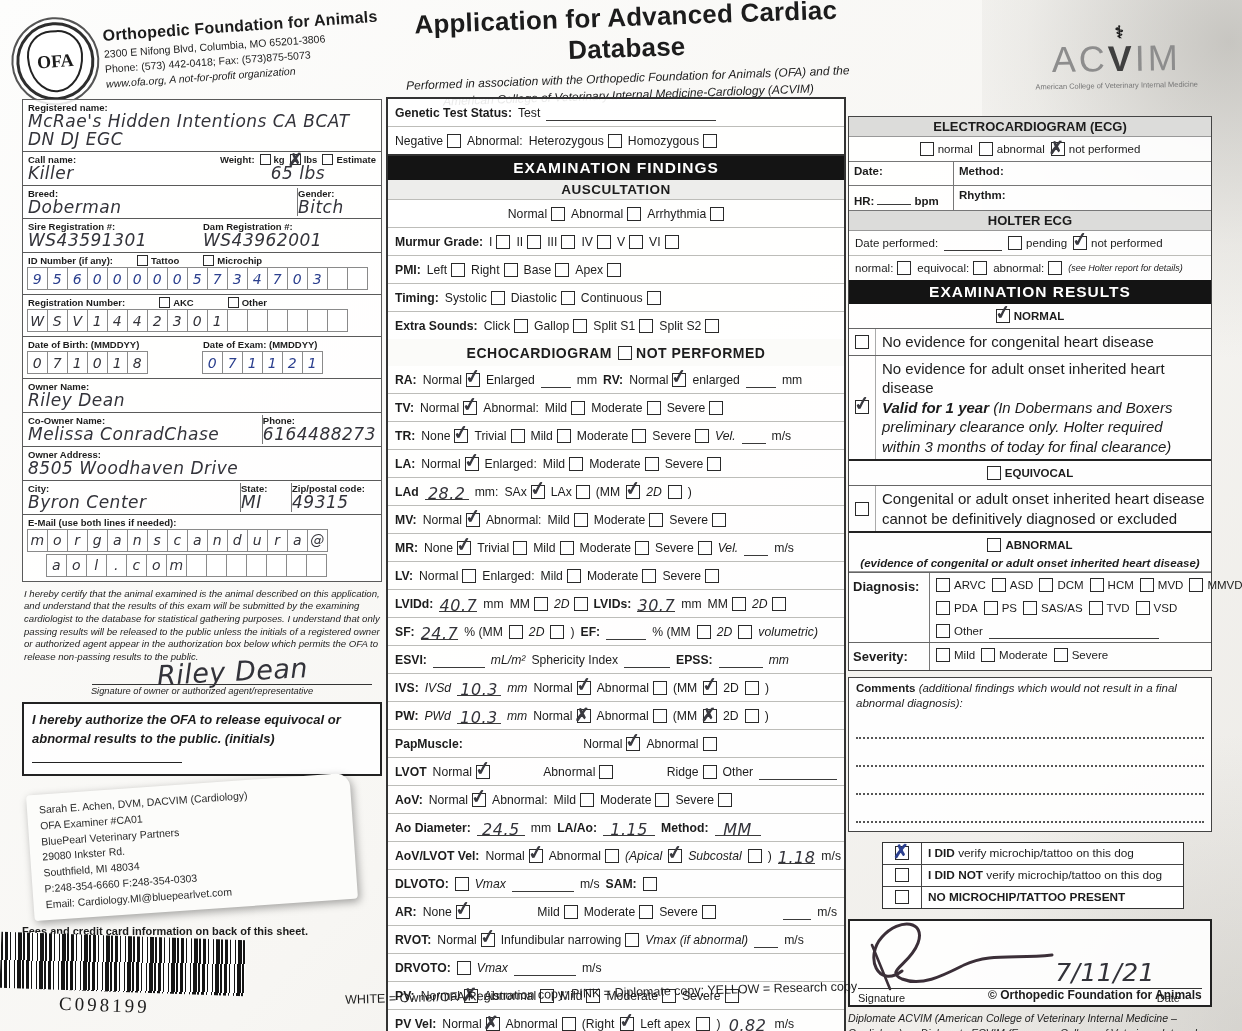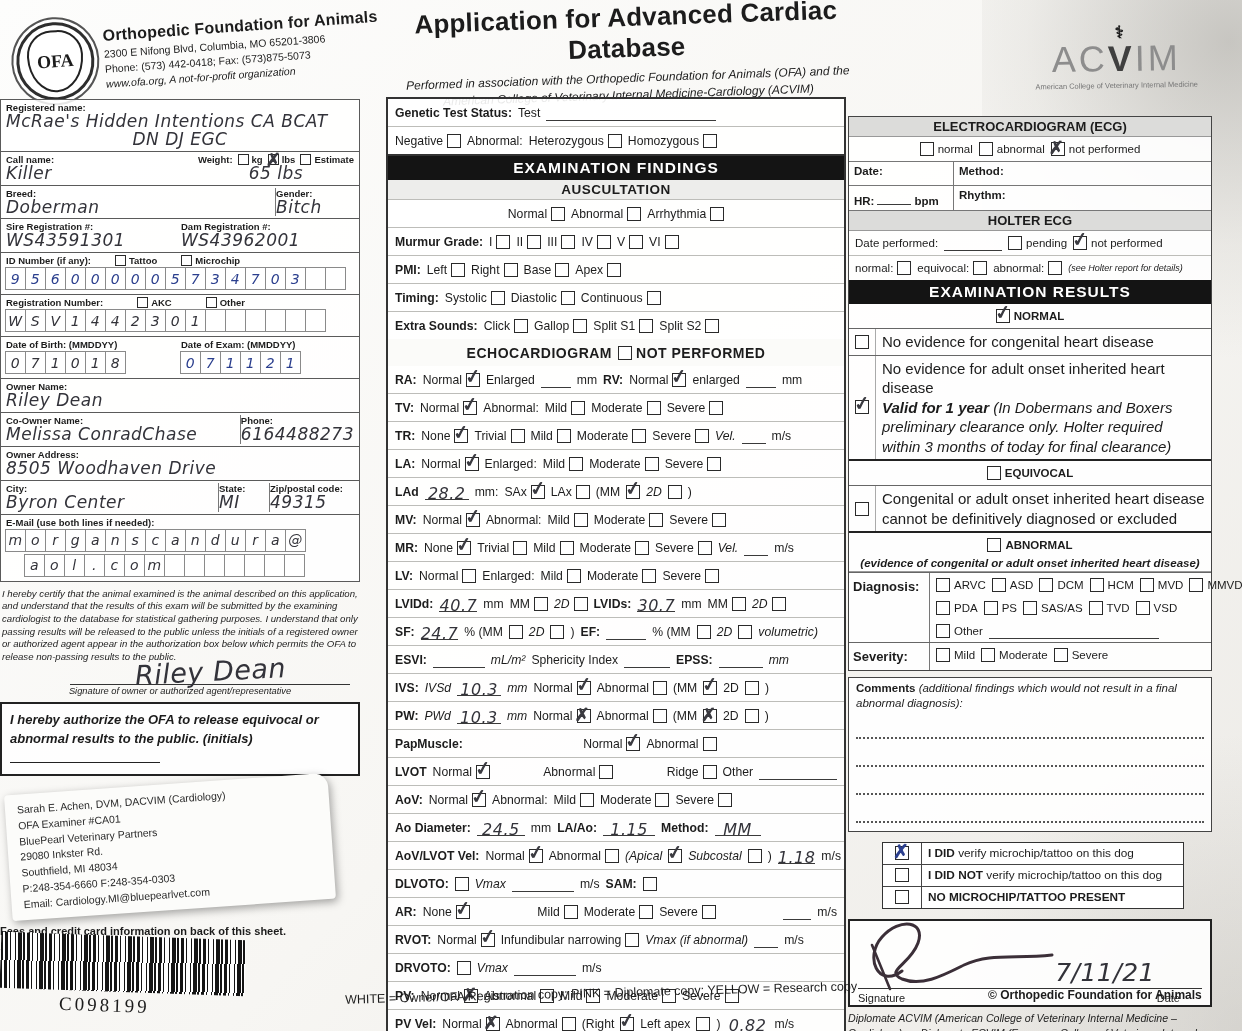--- a/index.html
+++ b/index.html
@@ -41,21 +41,21 @@
   .title-block h1{margin:0;font-size:26px;letter-spacing:.2px;}
   .title-block .sub{font-size:12px;font-style:italic;margin-top:6px;line-height:1.4;}
 
   .acvim{position:absolute;left:1035px;top:38px;text-align:center;transform:rotate(-1deg);}
   .acvim .word{font-size:36px;letter-spacing:3px;color:#8d8d8d;font-family:"Liberation Sans",sans-serif;}
   .acvim .vmed{position:relative;color:#3f3f3f;font-weight:bold;}
   .acvim .cad{position:absolute;left:50%;transform:translateX(-50%);top:-16px;font-size:17px;color:#1d1d1d;}
   .acvim .tag{font-size:7.5px;color:#777;margin-top:1px;}
 
   
-  .col-left{position:absolute;left:0;top:100px;width:360px;font-size:10px;}
+  .col-left{position:absolute;left:22px;top:100px;width:360px;font-size:10px;}
   .fbox{border:1.4px solid #5a5a5a;background:rgba(255,255,255,.85);padding:2px 5px;margin-top:-1px;position:relative;}
   .flabel{font-weight:bold;font-size:9.5px;}
   .fvalue{font-size:17px;line-height:1.05;}
   .fsplit{display:flex;gap:2px;}
   .fsplit>div{flex:1;}
   .fsplit>.narrow{flex:0 0 78px;border-left:1px solid #777;padding-left:0;}
   .cells{display:flex;margin:1px 0 2px;}
   .cell{width:19px;height:21px;border:1px solid #8a8a8a;margin-left:-1px;display:flex;align-items:center;justify-content:center;background:#fff;flex:none;}
   .cell .hw{font-size:14px;}
   .minicb{display:inline-flex;align-items:center;gap:3px;font-weight:bold;font-size:9.5px;}
@@ -146,21 +146,21 @@
       <span>AC</span><span class="vmed"><span>V</span><span class="cad">⚕</span></span><span>IM</span>
     </div>
     <div class="tag">American College of Veterinary Internal Medicine</div>
   </div>
 
   <div class="col-left">
 
     <div class="fbox">
       <div class="flabel">Registered name:</div>
       <div class="fvalue hw">McRae's Hidden Intentions CA BCAT</div>
-      <div class="fvalue hw" style="text-align:center">DN DJ EGC</div>
+      <div class="fvalue hw" style="text-align:left">DN DJ EGC</div>
     </div>
 
     <div class="fbox fsplit">
       <div>
         <div class="flabel">Call name:</div>
         <div class="fvalue hw">Killer</div>
       </div>
       <div style="flex:0 0 150px">
         <div style="display:flex;gap:5px;align-items:flex-start">
           <span class="flabel">Weight:</span>

